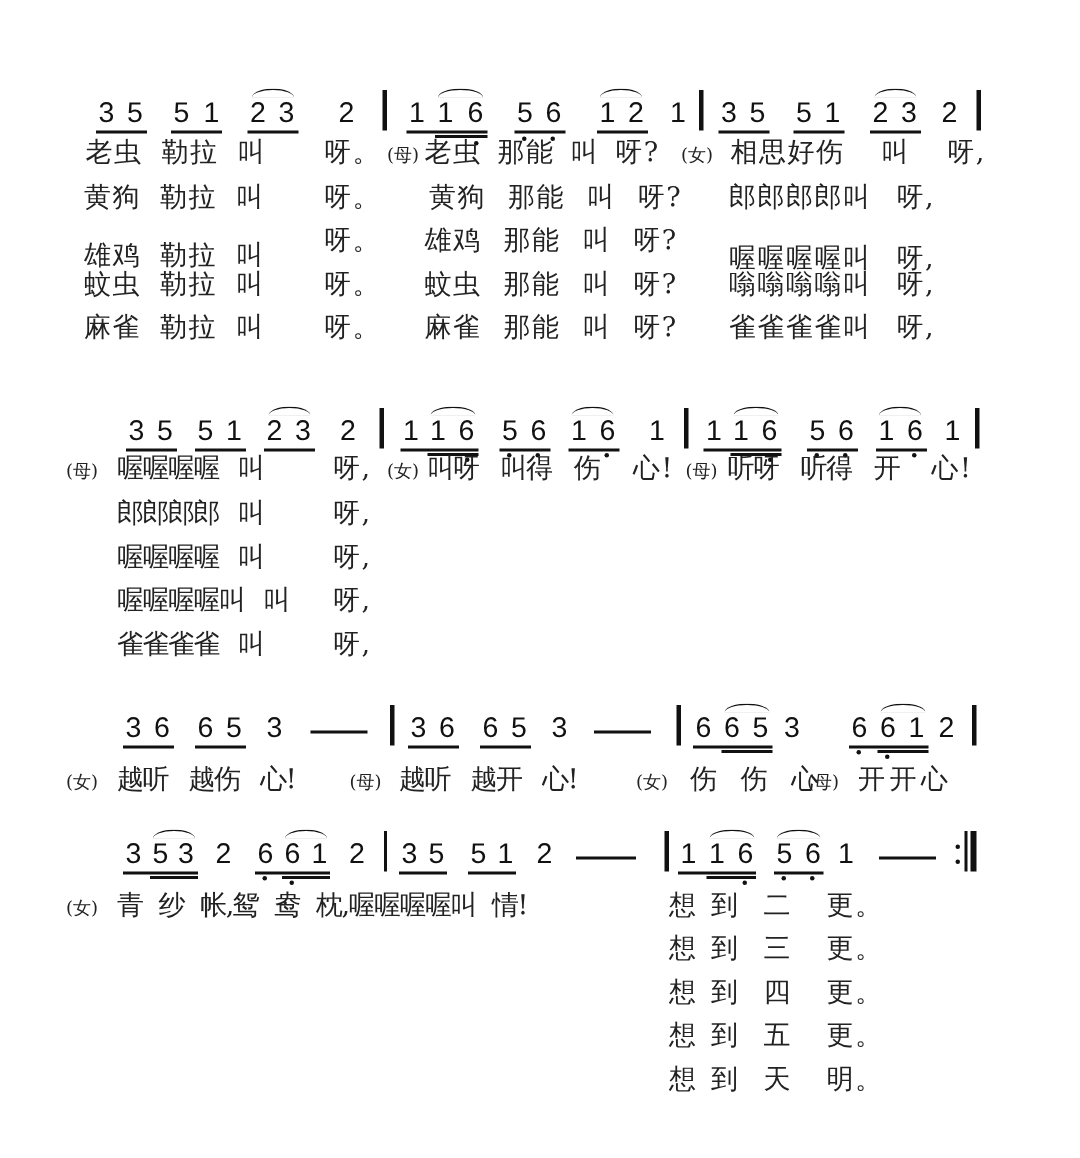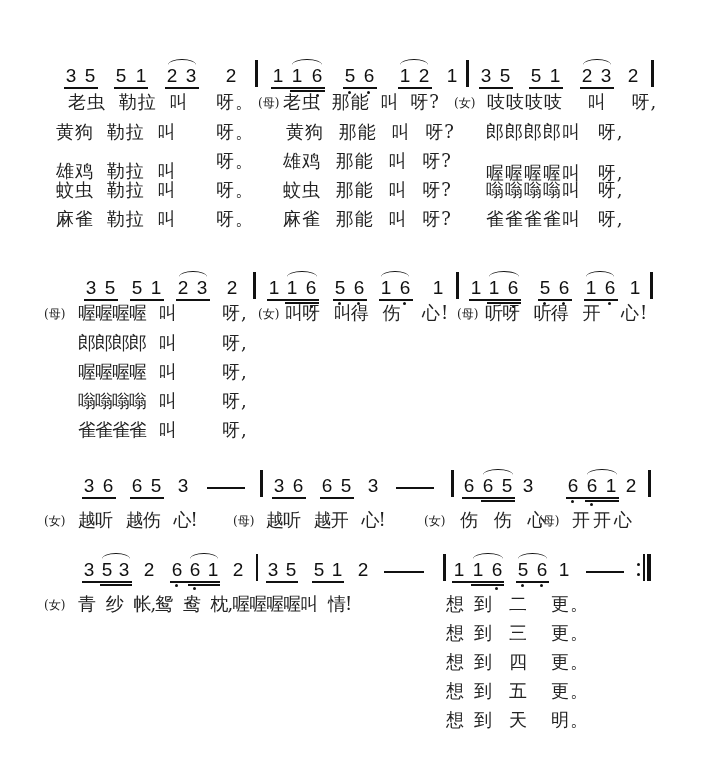--- a/index.html
+++ b/index.html
@@ -59,26 +59,26 @@
   <span class="n" style="left:548px;top:66px">1</span>
   <div class="u" style="left:529px;top:87px;width:34px"></div>
   <span class="n" style="left:580px;top:66px">2</span>
   <span class="n" style="left:599px;top:66px">3</span>
   <div class="u" style="left:580px;top:87px;width:34px"></div>
   <div class="slur" style="left:583px;top:59px;width:28px"></div>
   <span class="n" style="left:626px;top:66px">2</span>
   <div class="bar" style="left:651px;top:60px;height:27px"></div>
 
   <div>
-    <span class="l" style="left:68px;top:92px;word-spacing:6px">老虫 勒拉 叫</span>
+    <span class="l" style="left:57px;top:92px;word-spacing:6px">老虫 勒拉 叫</span>
     <span class="l" style="left:216px;top:92px">呀。</span>
     <span class="p" style="left:258px;top:93px">(母)</span>
     <span class="l" style="left:283px;top:92px;word-spacing:4px">老虫 那能 叫 呀?</span>
     <span class="p" style="left:454px;top:93px">(女)</span>
-    <span class="l" style="left:487px;top:92px;word-spacing:18px">吱吱吱吱 叫 呀,</span>
+    <span class="l" style="left:487px;top:92px;word-spacing:18px">相思好伤 叫 呀,</span>
   </div>
   <div>
     <span class="l" style="left:56px;top:122px;word-spacing:6px">黄狗 勒拉 叫</span>
     <span class="l" style="left:216px;top:122px">呀。</span>
     <span class="l" style="left:286px;top:122px;word-spacing:8px">黄狗 那能 叫 呀?</span>
     <span class="l" style="left:486px;top:122px;word-spacing:10px">郎郎郎郎叫 呀,</span>
   </div>
   <div>
     <span class="l" style="left:56px;top:161px;word-spacing:6px">雄鸡 勒拉 叫</span>
     <span class="l" style="left:216px;top:151px">呀。</span>
@@ -166,21 +166,21 @@
   </div>
   <div>
     <span class="l" style="left:78px;top:333px;letter-spacing:-1px;word-spacing:8px">郎郎郎郎 叫</span>
     <span class="l" style="left:222px;top:333px">呀,</span>
   </div>
   <div>
     <span class="l" style="left:78px;top:362px;letter-spacing:-1px;word-spacing:8px">喔喔喔喔 叫</span>
     <span class="l" style="left:222px;top:362px">呀,</span>
   </div>
   <div>
-    <span class="l" style="left:78px;top:391px;letter-spacing:-1px;word-spacing:8px">嗡嗡嗡嗡 叫</span>
+    <span class="l" style="left:78px;top:391px;letter-spacing:-1px;word-spacing:8px">喔喔喔喔叫 叫</span>
     <span class="l" style="left:222px;top:391px">呀,</span>
   </div>
   <div>
     <span class="l" style="left:78px;top:420px;letter-spacing:-1px;word-spacing:8px">雀雀雀雀 叫</span>
     <span class="l" style="left:222px;top:420px">呀,</span>
   </div>
 </div>
 
 <div>
   <span class="n" style="left:82px;top:476px">3</span>

